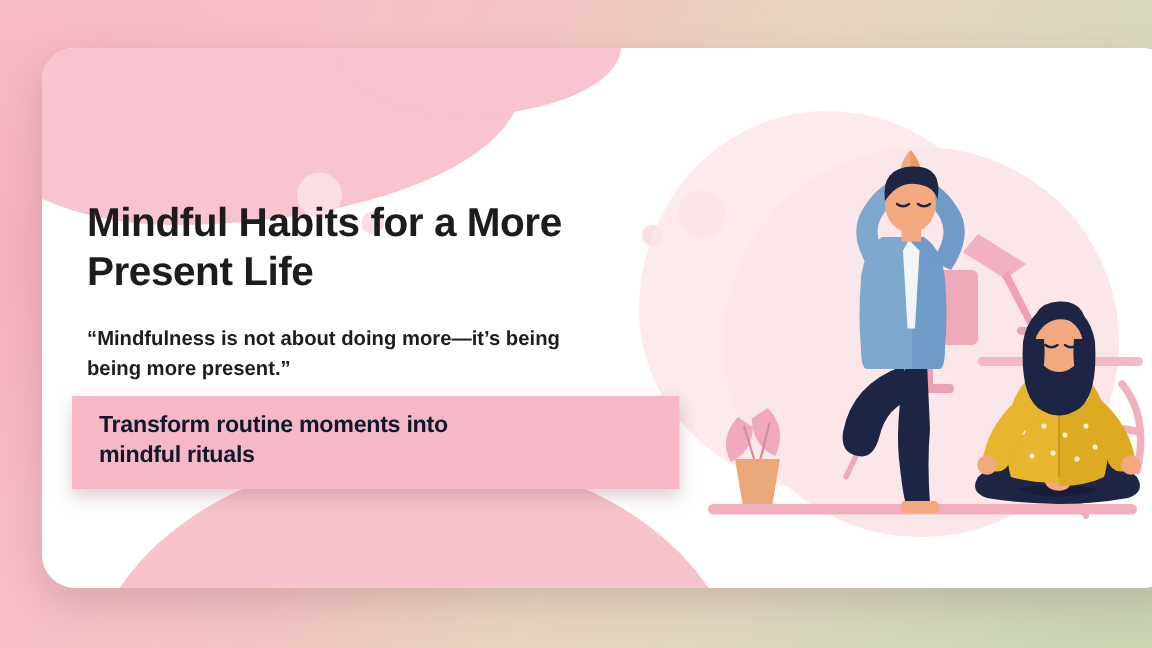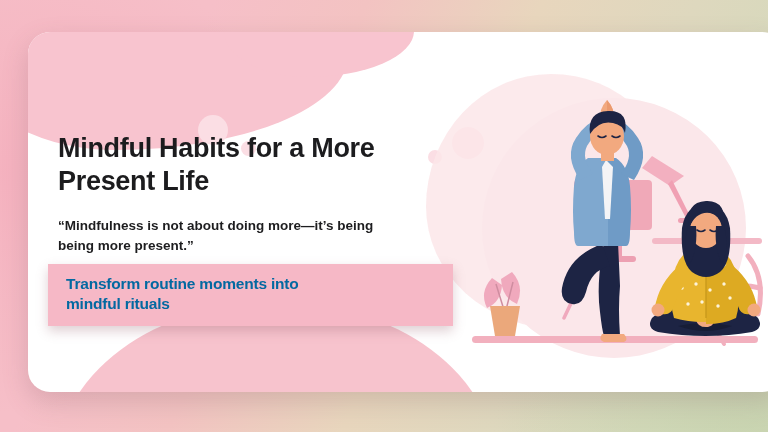--- a/index.html
+++ b/index.html
@@ -137,21 +137,21 @@
     top: 232px;
     width: 373px;
     padding: 10px 14px 12px 18px;
     background: #f6b8c6;
     box-shadow: 0 5px 11px rgba(150, 95, 110, 0.3);
   }
   .banner-text {
     font-size: 15.5px;
     line-height: 1.3;
     font-weight: bold;
-    color: #0369a1;
+    color: #0f172a;
     letter-spacing: -0.2px;
     white-space: pre-line;
   }
 
   
   .illustration {
     position: absolute;
     right: 8px;
     top: 28px;
     width: 320px;

